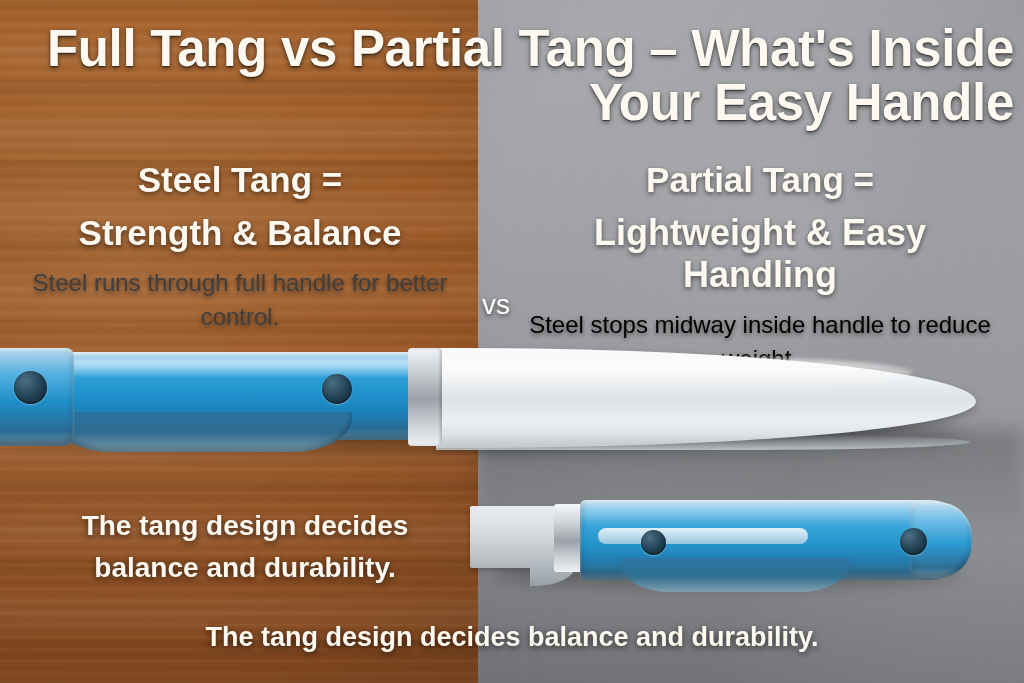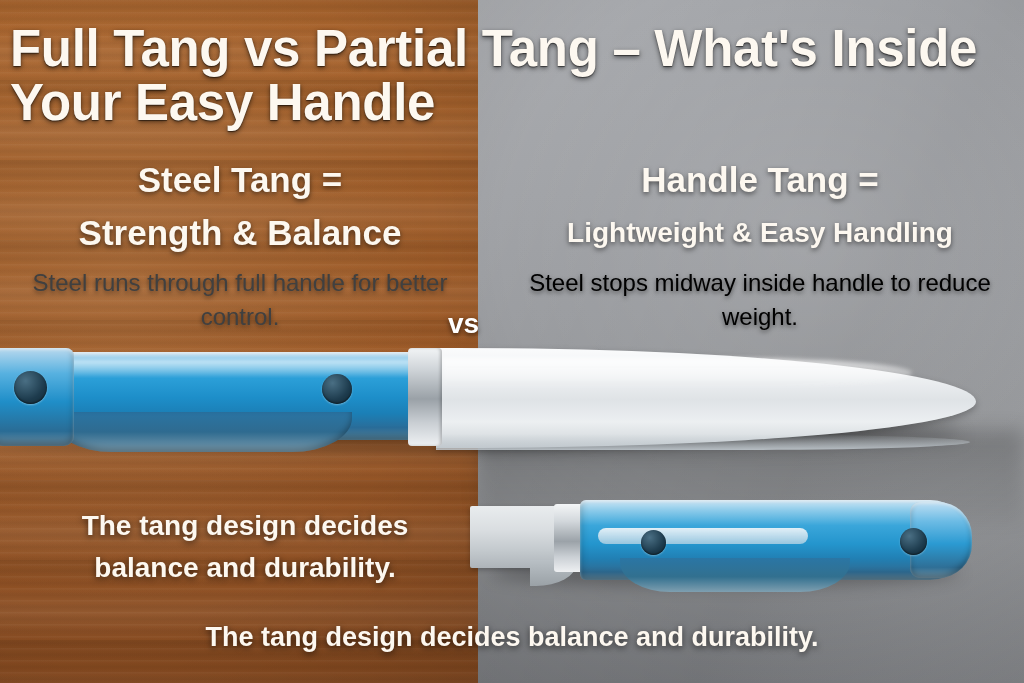--- a/index.html
+++ b/index.html
@@ -45,53 +45,53 @@
   }
   .bg-shadowband{
     position:absolute;left:478px;top:430px;width:546px;height:95px;
     background:linear-gradient(to bottom, rgba(0,0,0,0.20), rgba(0,0,0,0.04));
     filter:blur(9px);
   }
 
   
   .title{
     position:absolute;left:0;top:22px;width:1024px;
-    text-align:left;color:#fdf8f0;
+    text-align:right;color:#fdf8f0;
     font-size:51px;font-weight:bold;line-height:54px;
     letter-spacing:-0.3px;
     text-shadow:0 2px 5px rgba(0,0,0,0.55), 0 1px 1px rgba(0,0,0,0.5);
     padding:0 10px;
   }
 
   .col{position:absolute;top:160px;width:470px;text-align:center;}
   .col-left{left:5px;}
   .col-right{left:500px;width:520px;}
 
   .col-h1{
     color:#fdf8f0;font-weight:bold;font-size:35px;line-height:40px;
     text-shadow:0 2px 5px rgba(0,0,0,0.55);
     margin:0;
   }
   .col-h2{
     color:#fdf8f0;font-weight:bold;font-size:35px;line-height:42px;
     text-shadow:0 2px 5px rgba(0,0,0,0.55);
     margin:12px;
   }
-  .col-right .col-h2{font-size:28px;}
+  .col-right .col-h2{font-size:36px;}
   .col-sub{
     color:#404040;font-size:24px;line-height:34px;font-weight:400;
     margin-top:7px;
     text-shadow:0 2px 4px rgba(0,0,0,0.5);
   }
   .col-right .col-sub{color:#000000;}
 
   .vs-badge{
-    position:absolute;left:448px;top:308px;width:62px;
-    text-align:left;color:#ffffff;
-    font-size:28px;font-weight:bold;
+    position:absolute;left:448px;top:289px;width:62px;
+    text-align:right;color:#ffffff;
+    font-size:28px;font-weight:normal;
     text-shadow:0 2px 5px rgba(0,0,0,0.6);
   }
 
   .note-left{
     position:absolute;left:35px;top:505px;width:420px;
     text-align:center;color:#fdf8f0;
     font-size:28px;line-height:42px;font-weight:bold;
     text-shadow:0 2px 6px rgba(0,0,0,0.6);
   }
   .note-bottom{
@@ -243,21 +243,21 @@
     <div>Your Easy Handle</div>
   </div>
 
   <div class="col col-left">
     <div class="col-h1">Steel Tang =</div>
     <div class="col-h2">Strength &amp; Balance</div>
     <div class="col-sub">Steel runs through full handle for better control.</div>
   </div>
 
   <div class="col col-right">
-    <div class="col-h1">Handle Tang =</div>
+    <div class="col-h1">Partial Tang =</div>
     <div class="col-h2">Lightweight &amp; Easy Handling</div>
     <div class="col-sub">Steel stops midway inside handle to reduce weight.</div>
   </div>
 
   <div class="vs-badge">vs</div>
 
   <div class="knife1">
     <div class="k1-shadow"></div>
     <div class="k1-blade">
       <div class="k1-blade-body"></div>

